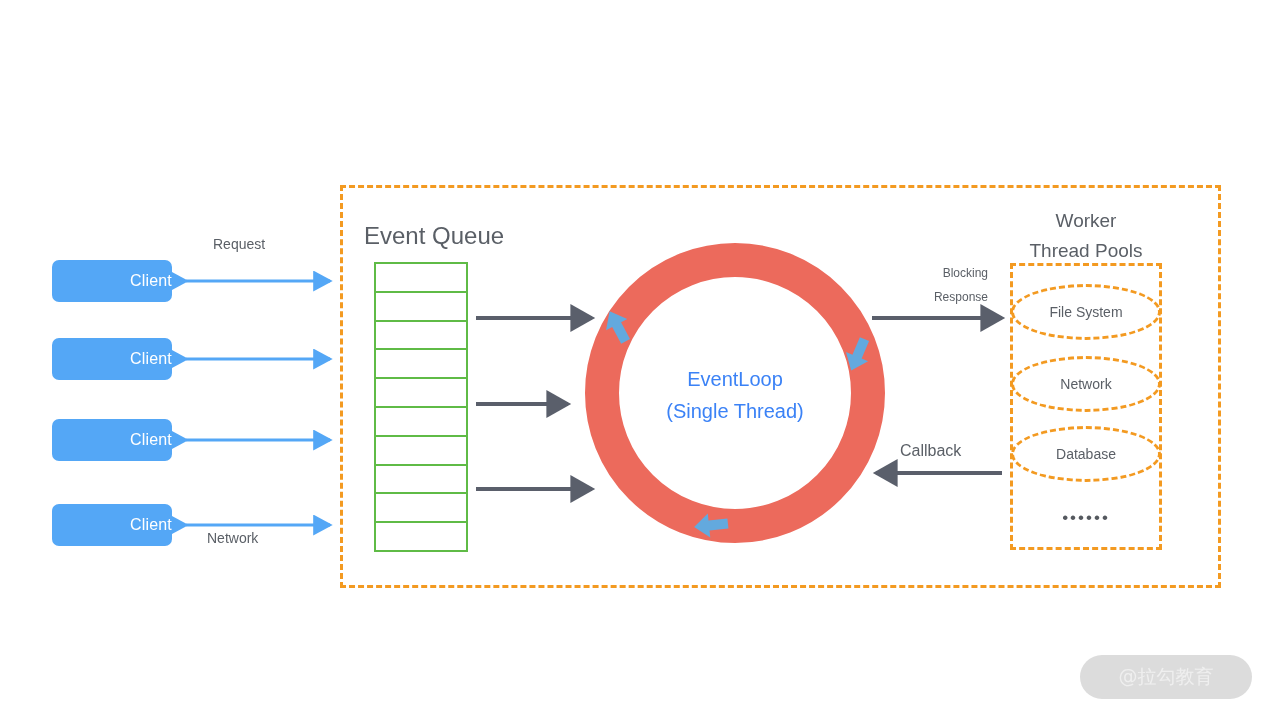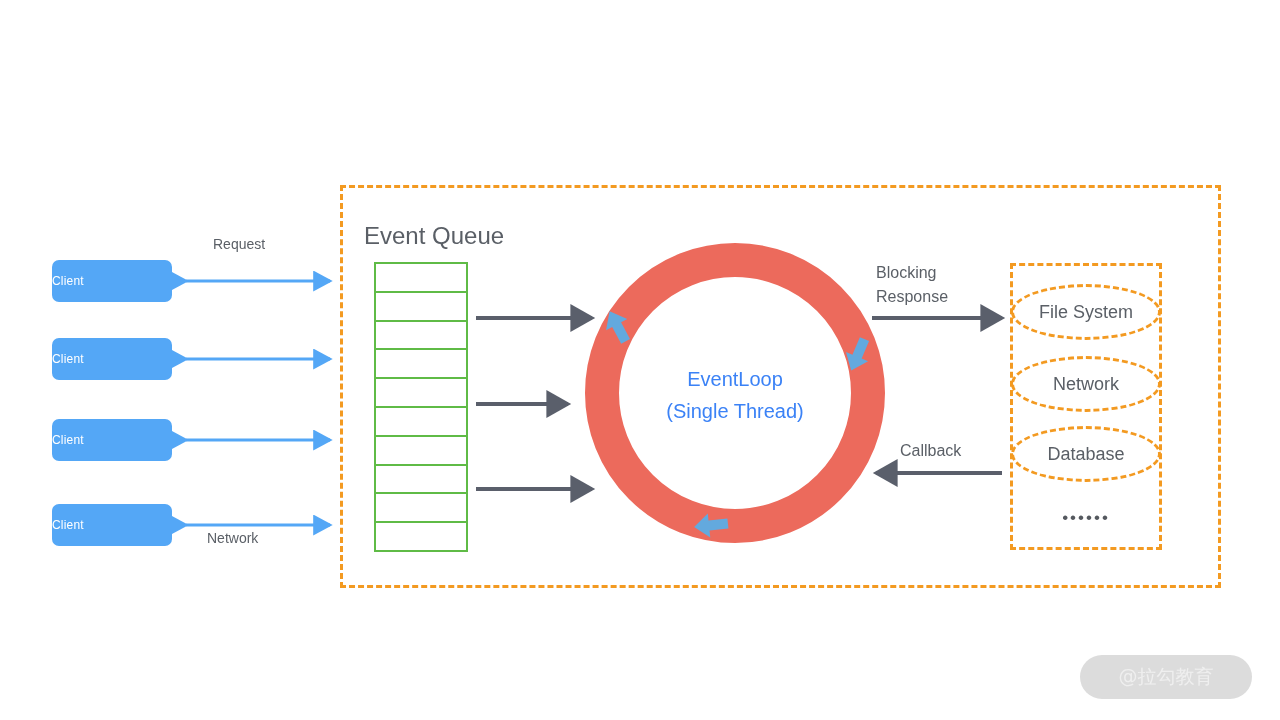--- a/index.html
+++ b/index.html
@@ -31,24 +31,24 @@
   }
 
   
   .client-box {
     position: absolute;
     width: 120px;
     height: 42px;
     border-radius: 7px;
     background: #54A7F6;
     color: #ffffff;
-    font-size: 12px;
+    font-size: 16px;
     display: flex;
     align-items: center;
-    justify-content: flex-start;
+    justify-content: flex-end;
     letter-spacing: .2px;
   }
 
   
   .lbl {
     position: absolute;
     color: #5A5F66;
     white-space: nowrap;
   }
   .lbl-req   { font-size: 14px; }
@@ -103,21 +103,21 @@
     position: absolute;
     width: 150px;
     height: 56px;
     border: 3px dashed #F39A21;
     border-radius: 50%;
     box-sizing: border-box;
     display: flex;
     align-items: center;
     justify-content: center;
     color: #5A5F66;
-    font-size: 18px;
+    font-size: 14px;
   }
   #pool-dots {
     position: absolute;
     left: 1050px;
     top: 508px;
     width: 72px;
     text-align: center;
     color: #55595F;
     font-size: 17px;
     letter-spacing: 2px;
@@ -237,27 +237,29 @@
     <div class="q-cell"></div>
     <div class="q-cell"></div>
     <div class="q-cell"></div>
   </div>
 
   <div class="lbl lbl-loop" style="left:605px; top:363px;">
     <div>EventLoop</div>
     <div>(Single Thread)</div>
   </div>
 
-  <div class="lbl" style="left:876px; top:261px; font-size:16px; line-height:24px; text-align:left; width:112px;">
+  <div class="lbl" style="left:876px; top:261px; font-size:12px; line-height:24px; text-align:right; width:112px;">
     <div>Blocking</div>
     <div>Response</div>
   </div>
   <div class="lbl" style="left:900px; top:442px; font-size:16px;">Callback</div>
 
   <div class="lbl lbl-worker" style="left:976px; top:206px;">
+    <div>Worker</div>
+    <div>Thread Pools</div>
   </div>
 
   <div id="worker-pool-box"></div>
 
   <div class="pool-ellipse" style="left:1011px; top:284px;">
     <span>File System</span>
   </div>
   <div class="pool-ellipse" style="left:1011px; top:356px;">
     <span>Network</span>
   </div>

